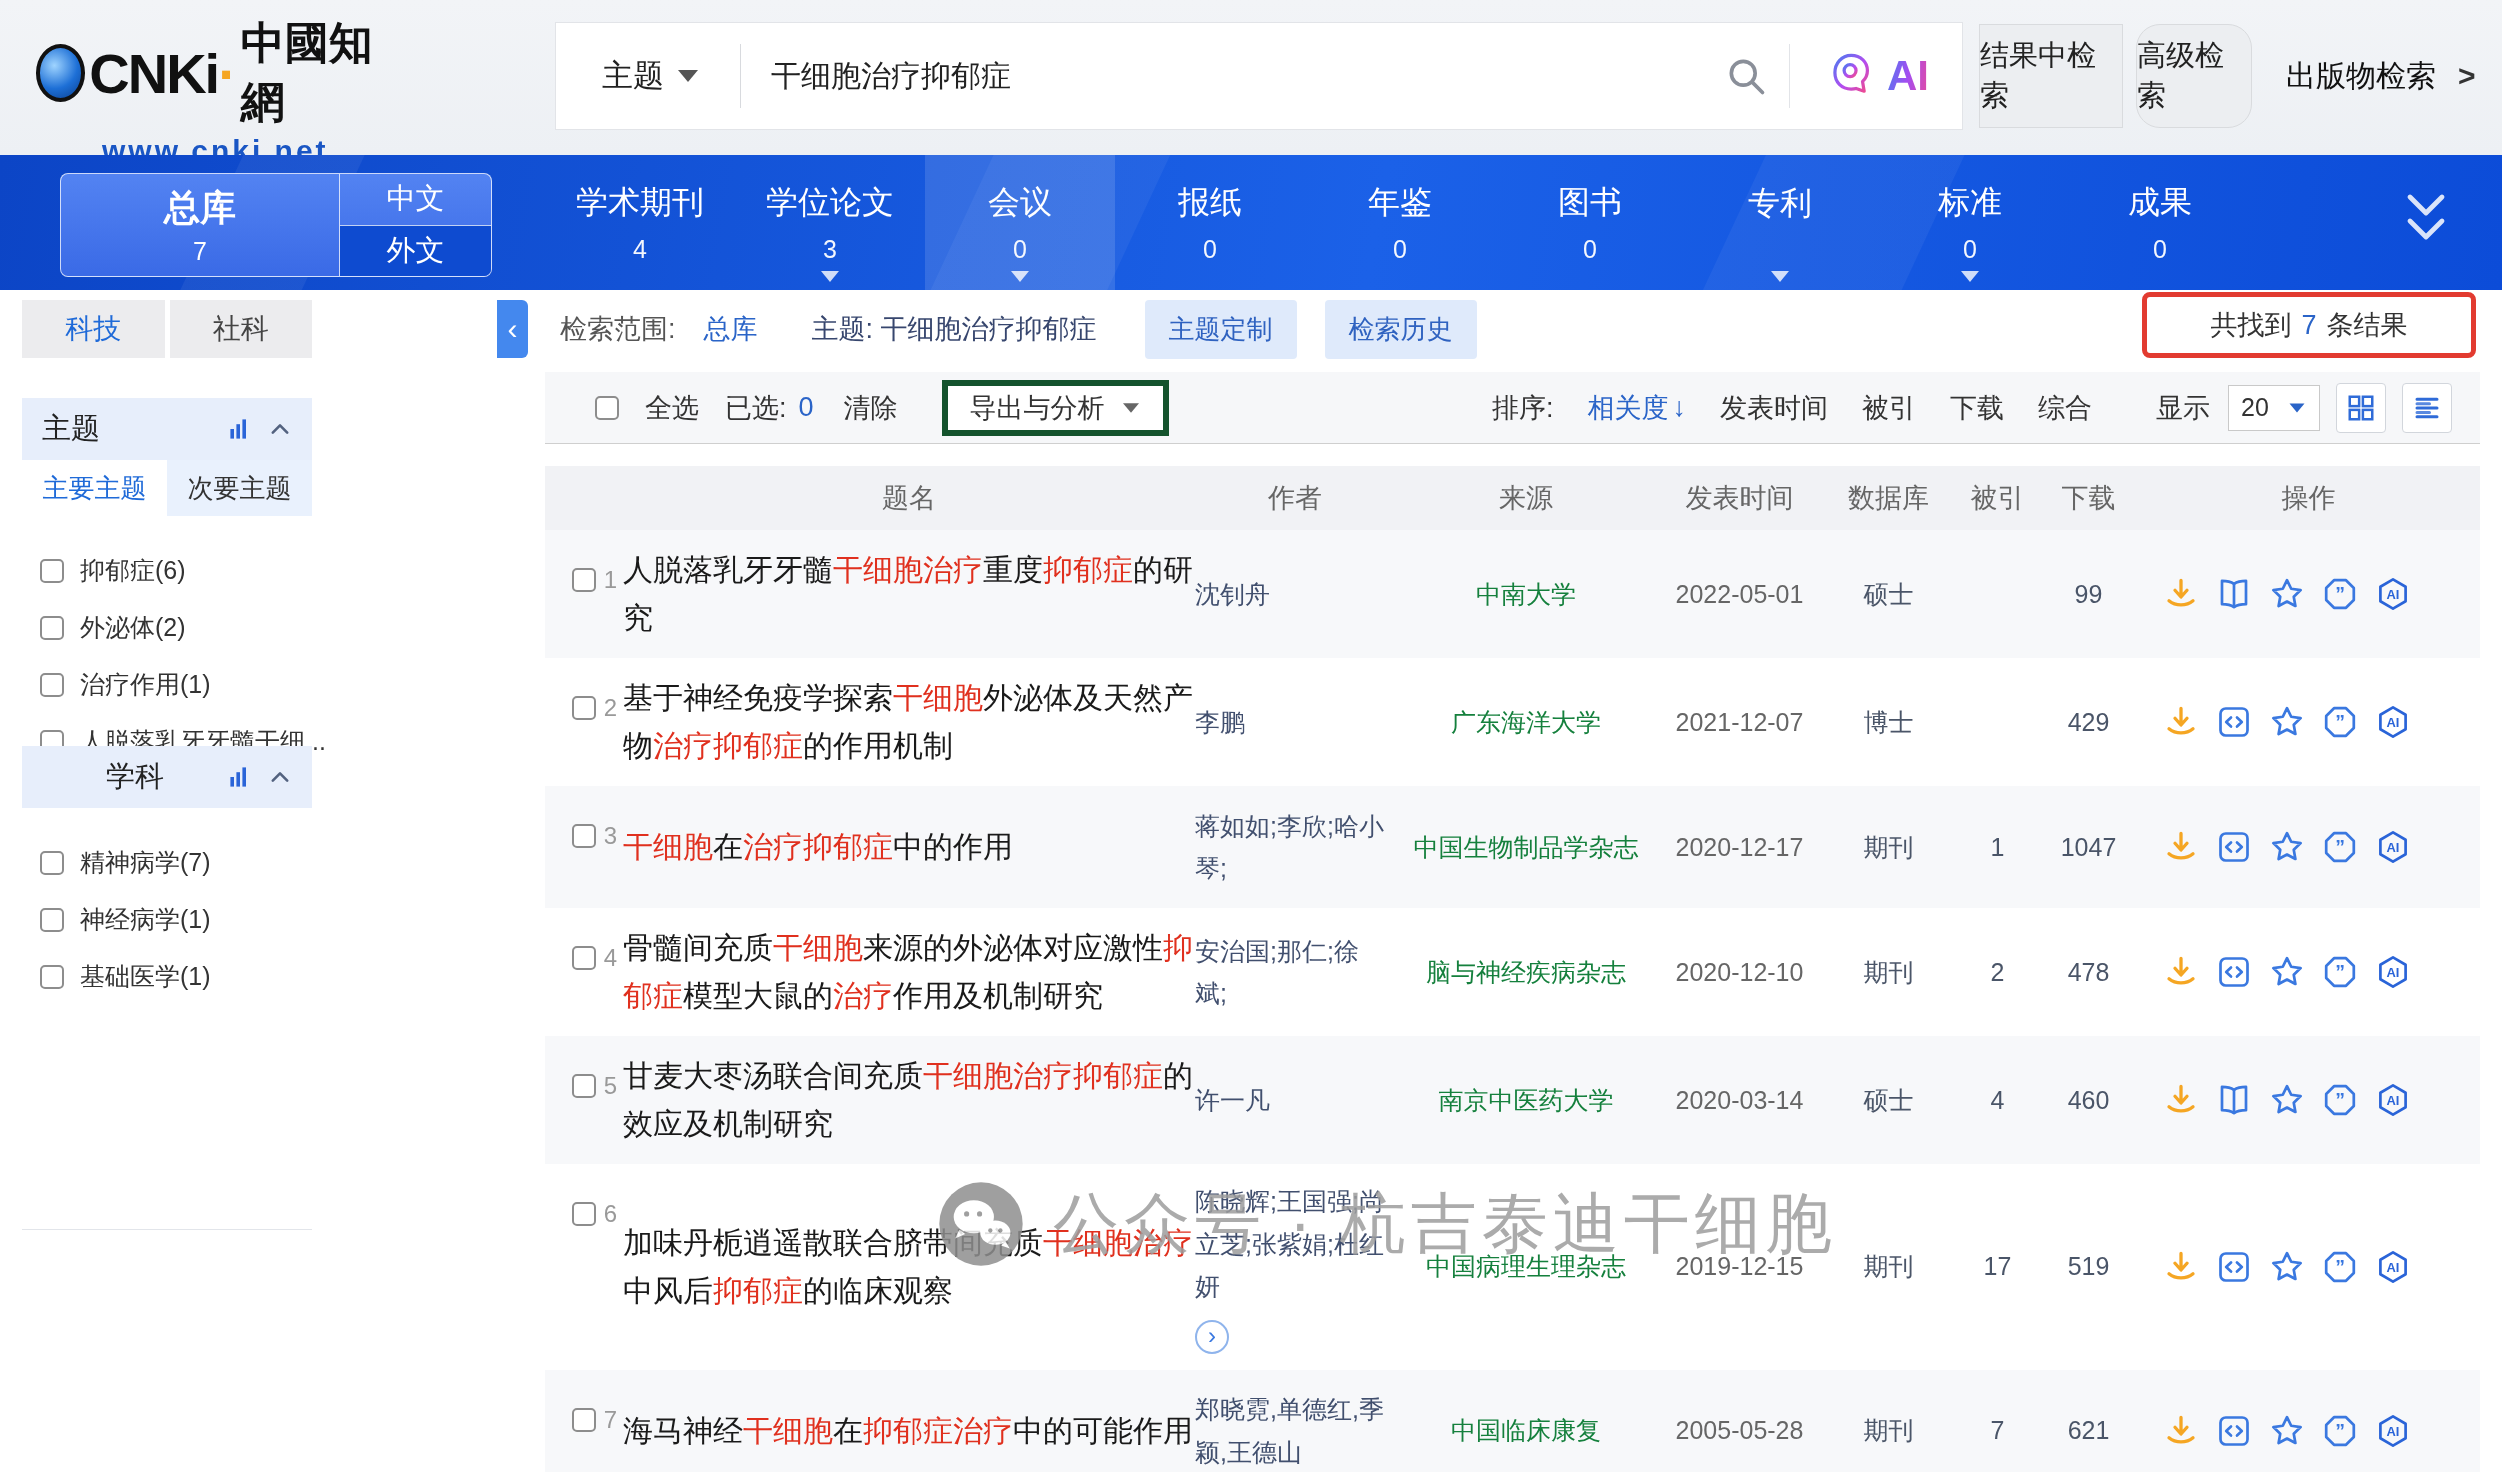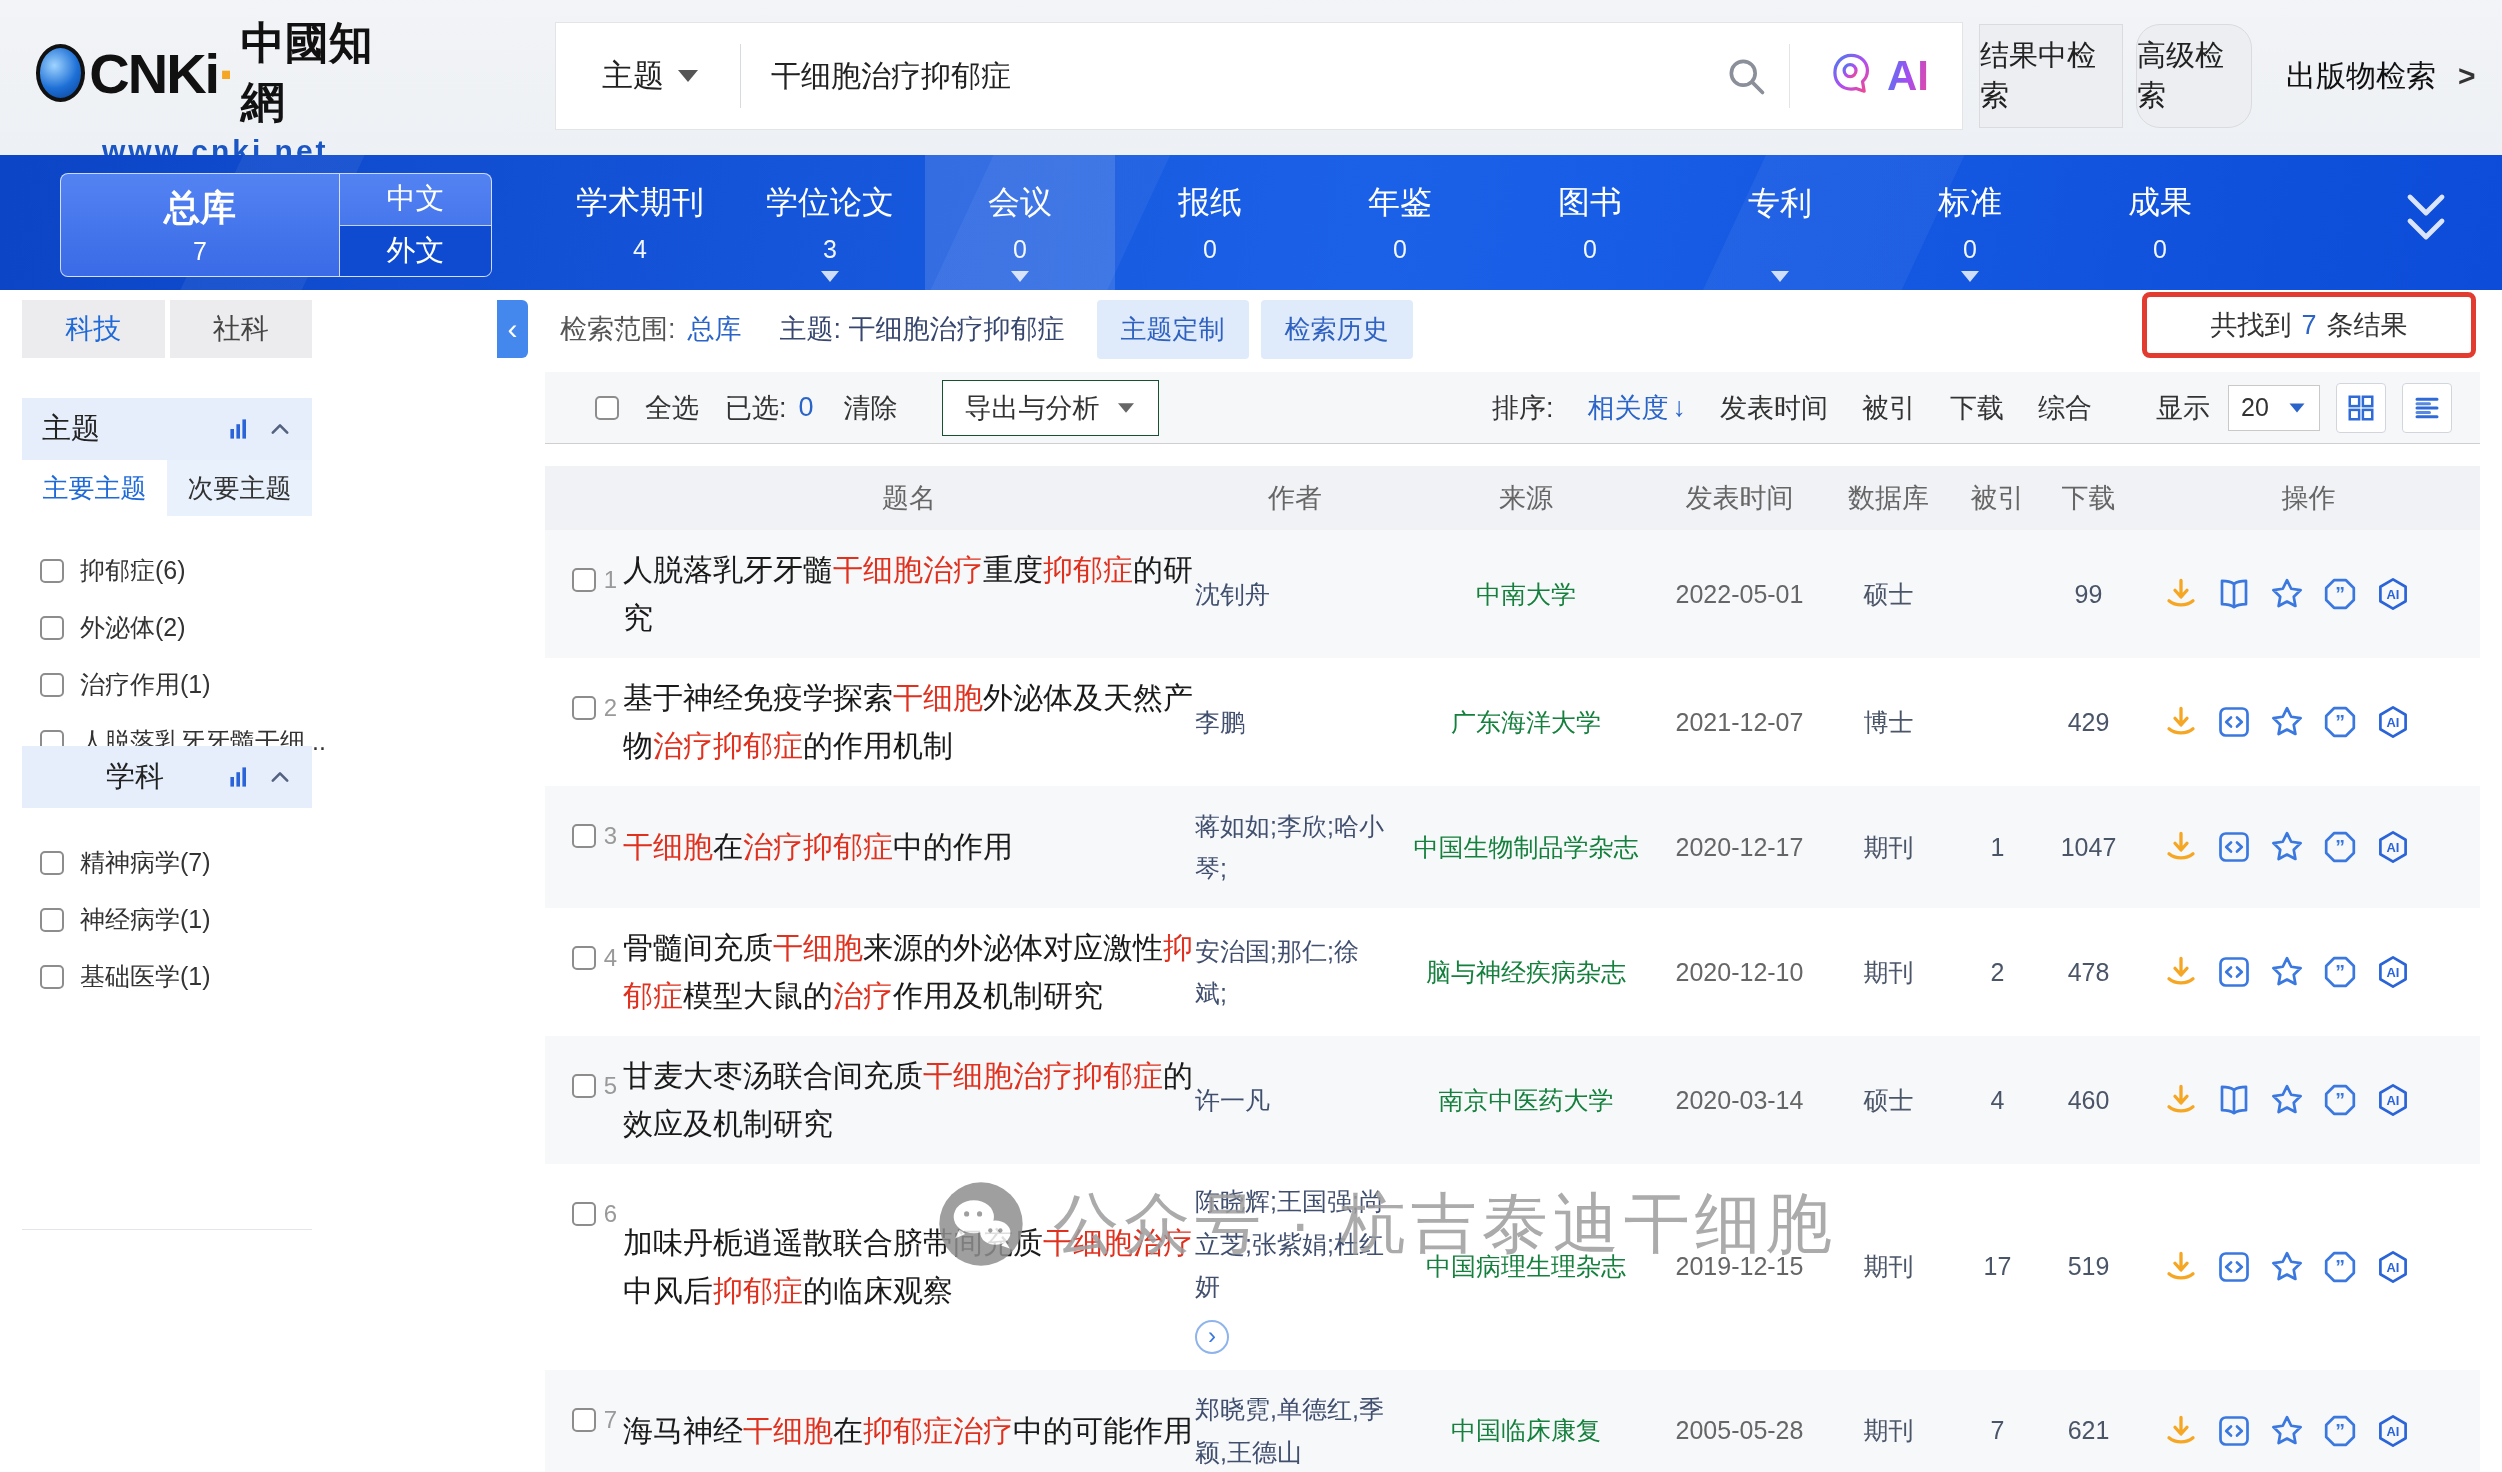--- a/index.html
+++ b/index.html
@@ -50,21 +50,21 @@
   .lang-tab.en { background:#0e4bd0; border-top:1px solid rgba(255,255,255,.75); border-bottom-right-radius:7px; }
   .nav-items { position:absolute; left:545px; top:0; right:40px; height:135px; display:flex; align-items:stretch; z-index:2; }
   .nav-item { width:190px; position:relative; display:flex; flex-direction:column; align-items:center; justify-content:center; cursor:pointer; }
   .nav-item.active { background:rgba(255,255,255,.13); }
   .nav-label { font-size:32px; color:#fff; }
   .nav-count { font-size:25px; color:rgba(255,255,255,.95); margin-top:10px; min-height:28px; }
   .nav-caret { position:absolute; bottom:8px; left:50%; transform:translateX(-50%); width:0; height:0; border-left:9px solid transparent; border-right:9px solid transparent; border-top:11px solid rgba(255,255,255,.8); }
   .nav-more { margin-left:auto; align-self:center; cursor:pointer; padding:0 10px; }
 
   
-  .crumb { position:absolute; left:560px; top:298px; height:62px; display:flex; align-items:center; gap:12px; font-size:27px; }
+  .crumb { position:absolute; left:560px; top:298px; height:62px; display:flex; align-items:center; gap:28px; font-size:27px; }
   .crumb .lbl { color:#555; }
   .crumb .scope { color:#2a64c8; cursor:pointer; margin-right:26px; }
   .crumb .topic { color:#37466e; margin-right:20px; }
   .pill { background:#dfeafb; color:#2f62c0; font-size:26px; padding:12px 24px; border-radius:4px; cursor:pointer; }
   .result-note { position:absolute; left:2142px; top:292px; width:334px; height:66px; background:#fff; border:5px solid #e23b30; border-radius:8px; display:flex; align-items:center; justify-content:center; gap:10px; font-size:27px; color:#333; z-index:10; }
   .result-note .n { color:#2a64c8; }
 
   .side-collapse { position:absolute; left:497px; top:300px; width:31px; height:58px; background:#4488ee; border-radius:0 6px 6px 0; display:flex; align-items:center; justify-content:center; color:#fff; font-size:30px; cursor:pointer; z-index:3; }
 
   
@@ -85,21 +85,21 @@
   .cb { width:24px; height:24px; border:2px solid #8d8d8d; border-radius:5px; background:#fff; flex:none; display:inline-block; }
   .facet-item-label { font-size:25px; color:#333; white-space:nowrap; }
   .facet-expand { display:flex; justify-content:center; padding:6px 0 16px; cursor:pointer; }
 
   
   .toolbar { position:absolute; left:545px; top:372px; width:1935px; height:72px; background:#f6f7f9; border-bottom:1px solid #cfcfcf; display:flex; align-items:center; font-size:27px; color:#333; }
   .toolbar .cb { margin-left:50px; }
   .t-gap { margin-left:26px; }
   .sel-count { color:#2a64c8; margin-left:12px; }
   .clear { margin-left:30px; cursor:pointer; }
-  .export-btn { margin-left:44px; height:56px; background:#fff; border:1px solid #14532d; display:flex; align-items:center; gap:16px; padding:0 22px; cursor:pointer; }
+  .export-btn { margin-left:44px; height:56px; background:#fff; border:6px solid #14532d; display:flex; align-items:center; gap:16px; padding:0 22px; cursor:pointer; }
   .export-btn .caret-dn { border-top-color:#666; transform:scale(.8); }
   .sort-area { margin-left:auto; display:flex; align-items:flex-end; gap:34px; }
   .sort-opt { cursor:pointer; color:#333; display:flex; align-items:center; gap:4px; }
   .sort-opt.active { color:#2a64c8; }
   .sort-arrow { color:#2a64c8; font-weight:bold; }
   .display-area { display:flex; align-items:center; gap:18px; margin-left:64px; }
   .pagesize { width:92px; height:46px; border:1px solid #c9c9c9; background:#fff; display:flex; align-items:center; justify-content:space-between; padding:0 12px; cursor:pointer; font-size:25px; color:#333; }
   .pagesize .caret-dn { border-top-color:#2a64c8; transform:scale(.75); }
   .view-btn { width:50px; height:50px; border:1px solid #d2d6dc; border-radius:4px; background:#fff; display:flex; align-items:center; justify-content:center; margin-left:16px; cursor:pointer; }
 

